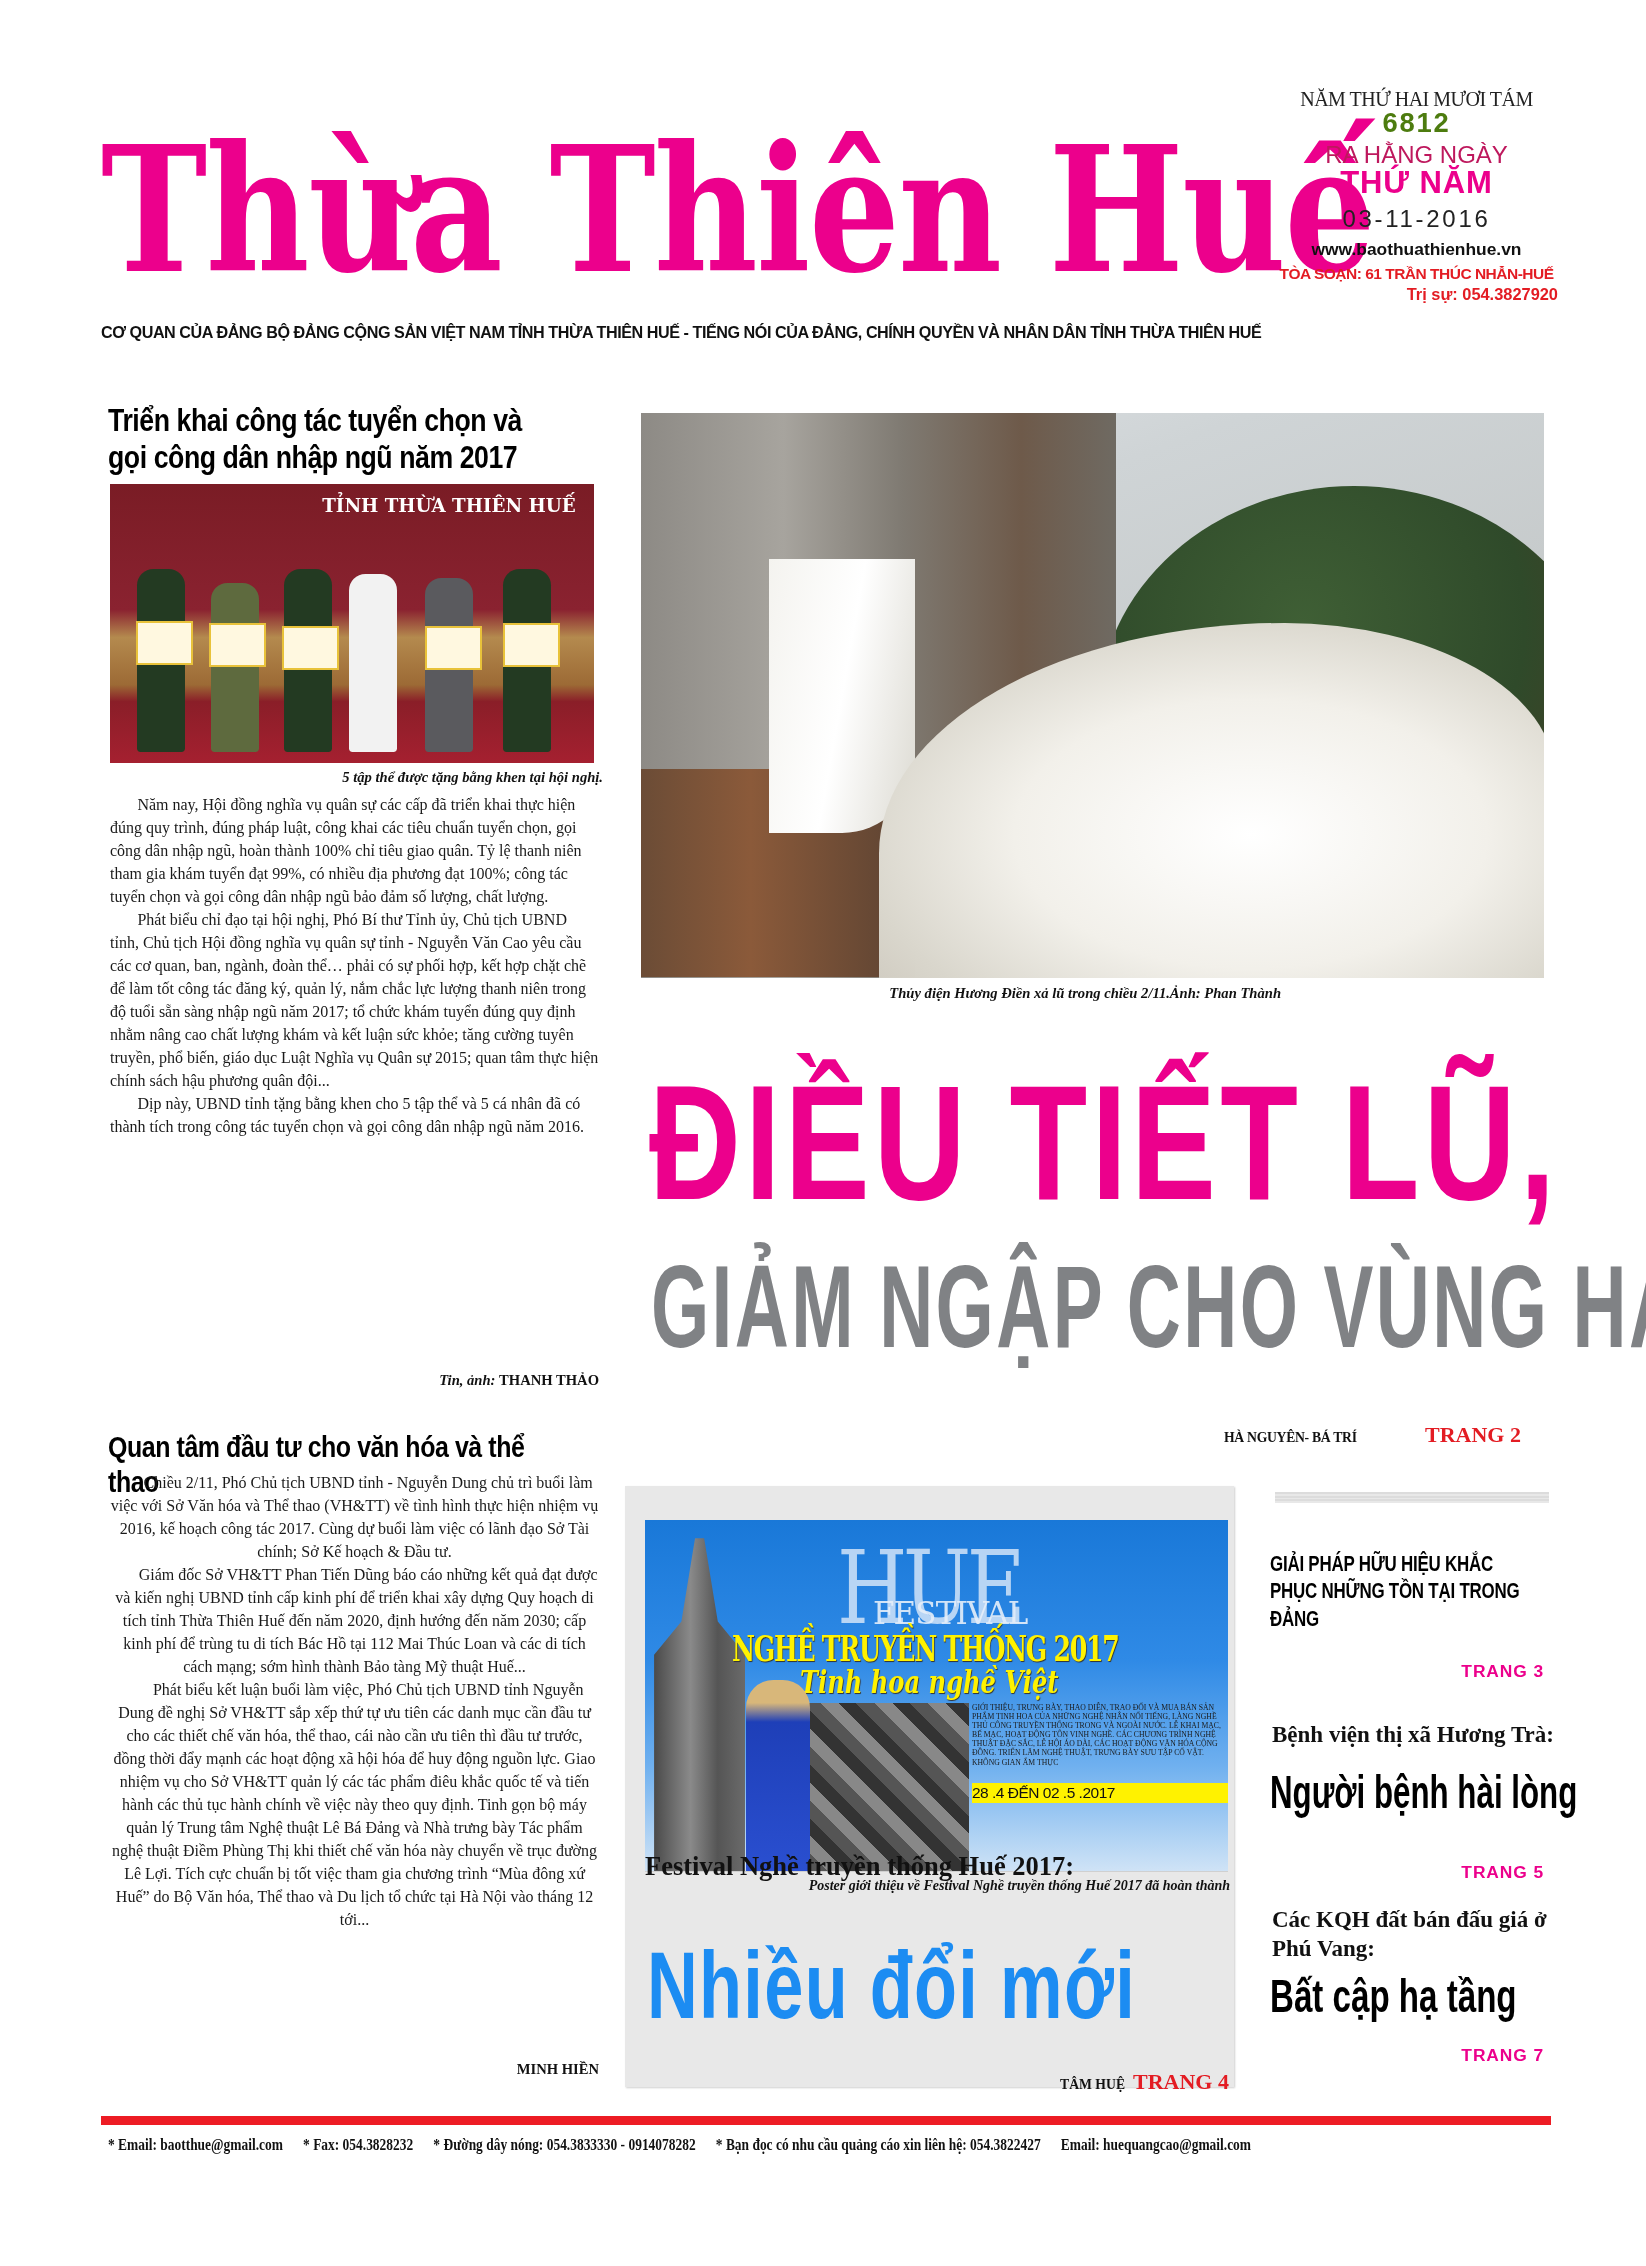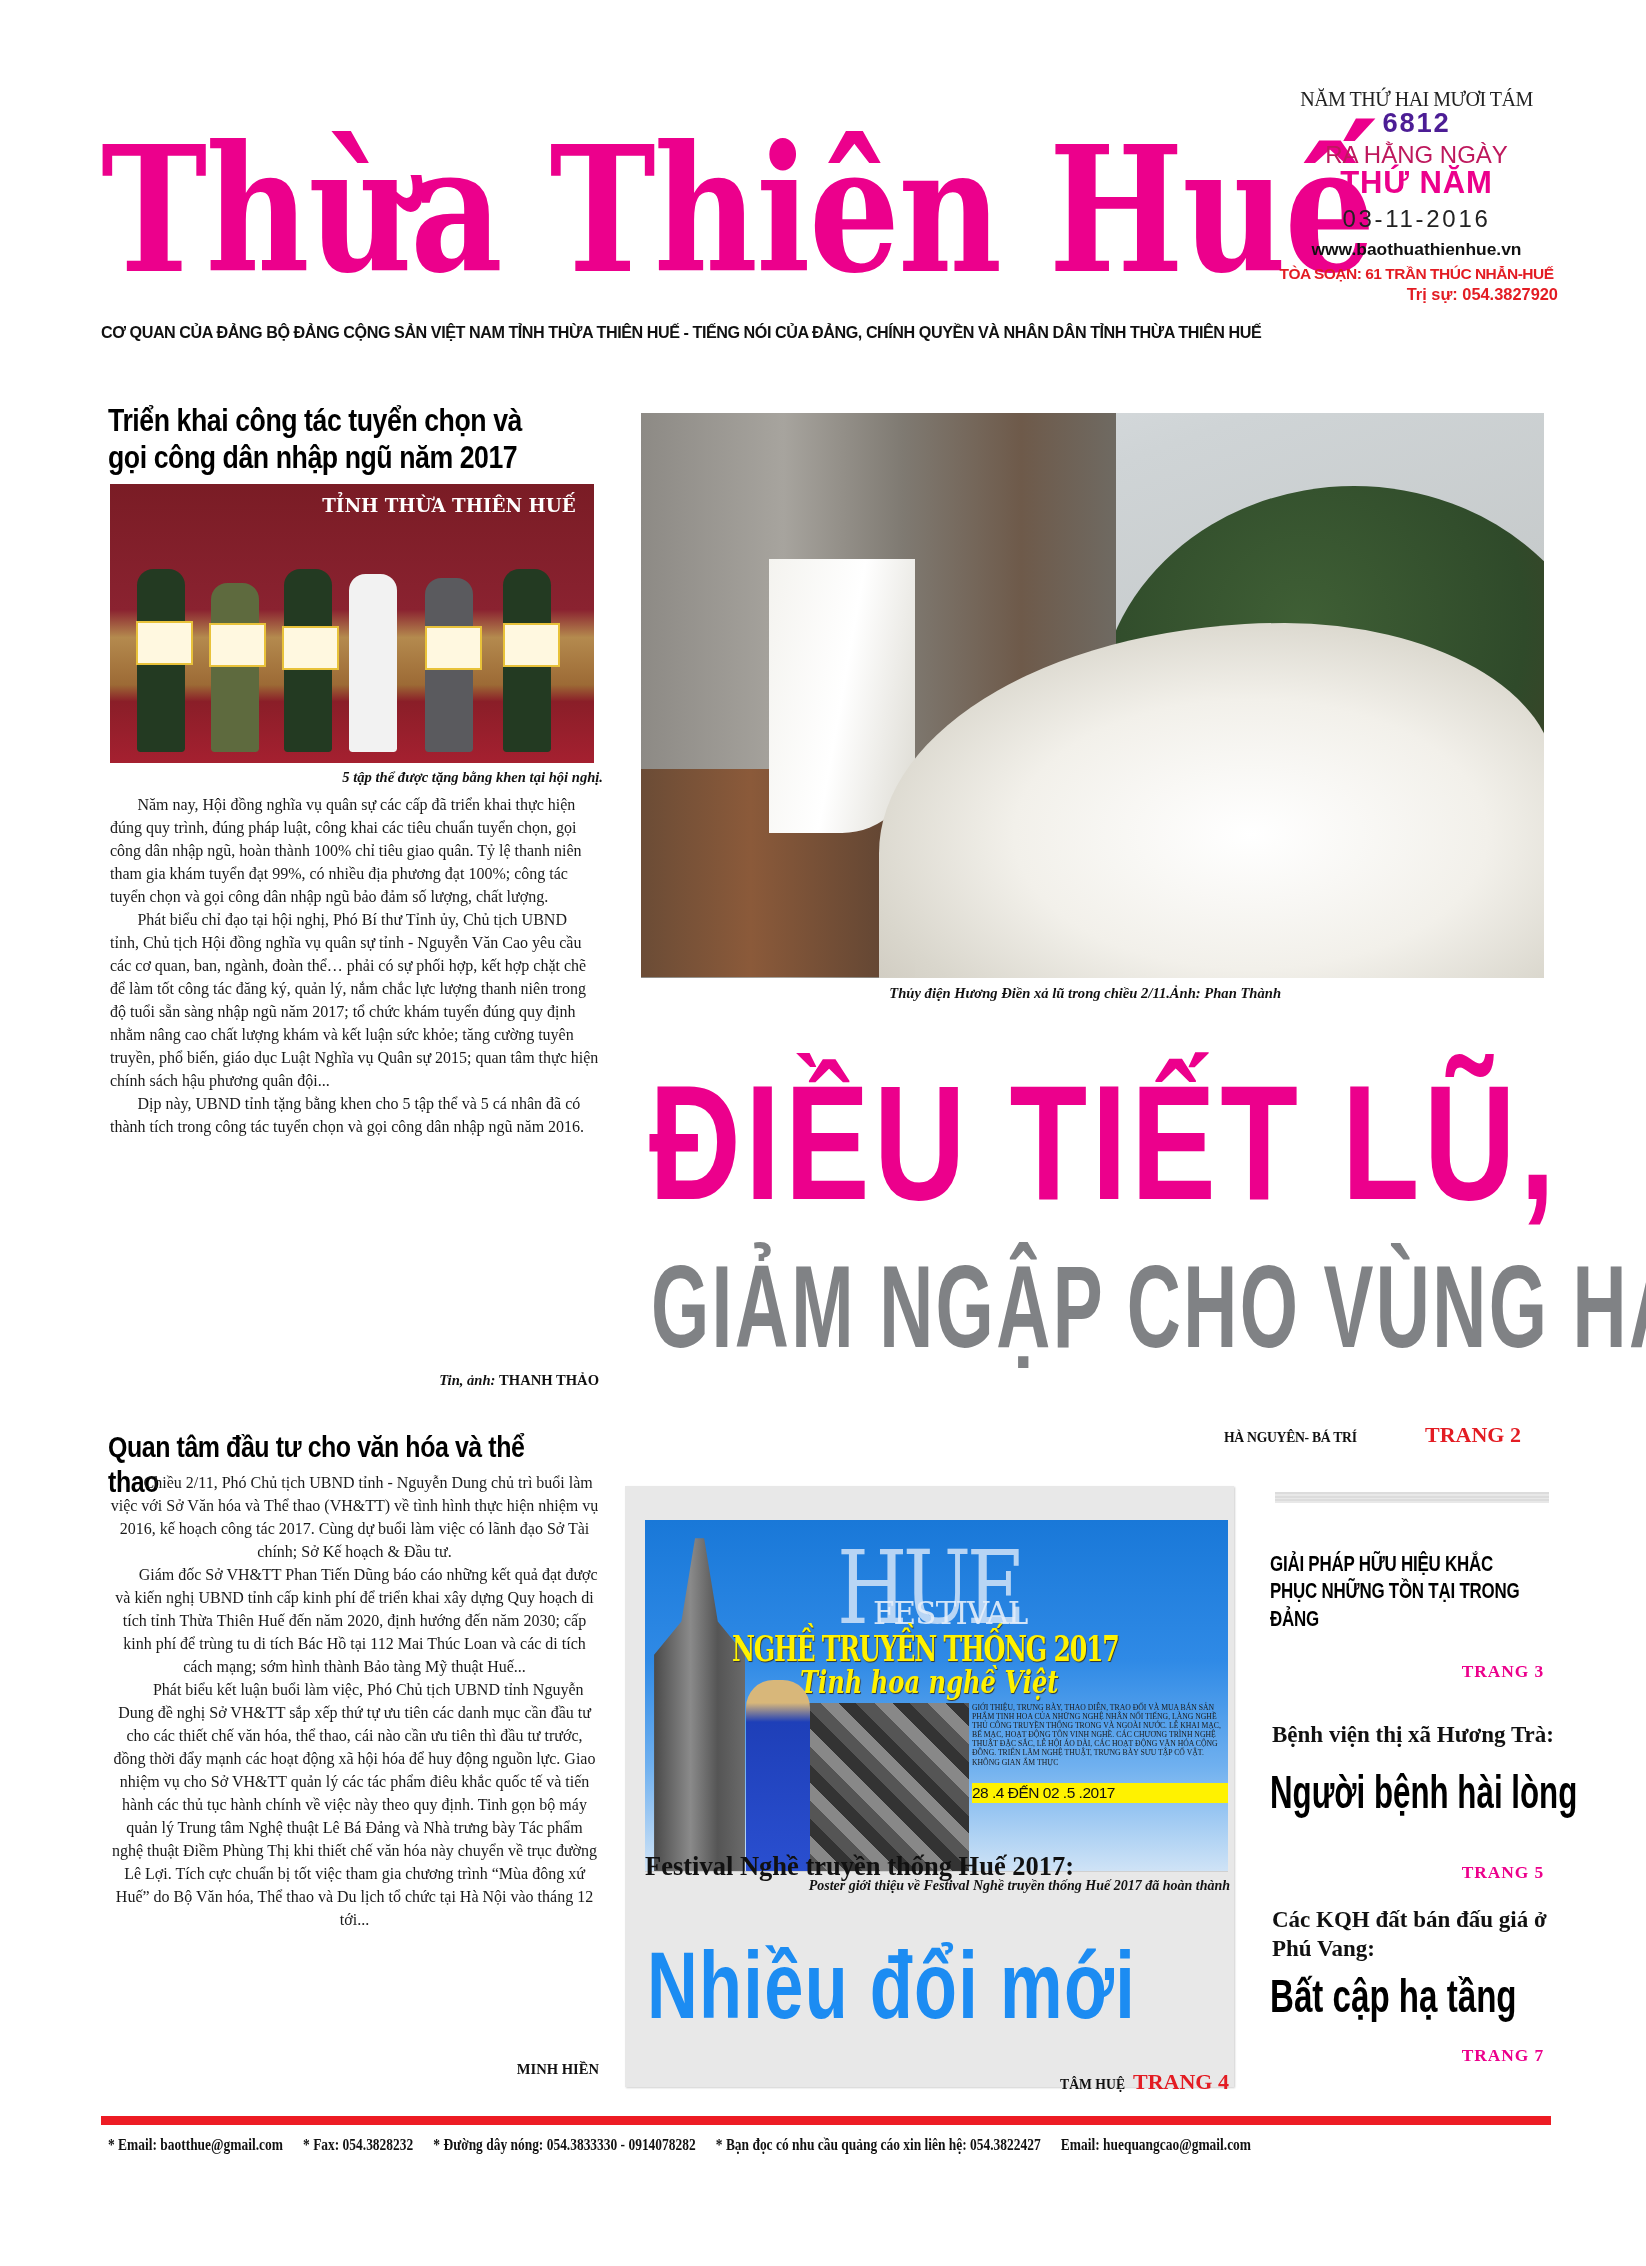--- a/index.html
+++ b/index.html
@@ -4,21 +4,21 @@
 <style>
   html, body { margin: 0; padding: 0; background: #ffffff; }
   body { width: 1647px; height: 2267px; position: relative; overflow: hidden; font-family: "Liberation Serif", serif; color: #111; }
   .abs { position: absolute; }
 
   
   .masthead-title { left: 101px; top: 101px; width: 1142px; height: 219px; color: #ec008c; font-family: "DejaVu Serif", serif; font-weight: bold; font-size: 174px; line-height: 219px; transform: scaleX(0.82); transform-origin: left center; white-space: nowrap; letter-spacing: -1.8px; }
   .tagline { left: 101px; top: 322px; width: 1188px; font-family: "Liberation Sans", sans-serif; font-weight: bold; font-size: 17.4px; letter-spacing: -0.5px; transform: scaleX(0.93); transform-origin: left center; white-space: nowrap; color: #111; }
   .issue-box { left: 1275px; top: 88px; width: 283px; text-align: center; }
   .issue-year { font-size: 20px; font-family: "Liberation Serif", serif; color: #222; letter-spacing: -0.5px; }
-  .issue-num { font-family: "Liberation Sans", sans-serif; font-weight: bold; font-size: 27.4px; color: #4c1d95; margin-top: -3.7px; letter-spacing: 1.8px; }
+  .issue-num { font-family: "Liberation Sans", sans-serif; font-weight: bold; font-size: 27.4px; color: #4d7c0f; margin-top: -3.7px; letter-spacing: 1.8px; }
   .issue-freq { font-family: "Liberation Sans", sans-serif; font-size: 24px; color: #be185d; margin-top: 1.8px; }
   .issue-day { font-family: "Liberation Sans", sans-serif; font-weight: 900; font-size: 31px; color: #ec008c; margin-top: -3.7px; letter-spacing: 0.9px; }
   .issue-date { font-family: "Liberation Sans", sans-serif; font-size: 24px; color: #222; letter-spacing: 2.7px; margin-top: 3.7px; }
   .issue-web { font-family: "Liberation Sans", sans-serif; font-weight: bold; font-size: 17.4px; color: #111; margin-top: 5.5px; }
   .issue-addr { font-family: "Liberation Sans", sans-serif; font-weight: bold; font-size: 15.5px; color: #e31c23; margin-top: 5.5px; letter-spacing: -0.5px; }
   .issue-phone { font-family: "Liberation Sans", sans-serif; font-weight: bold; font-size: 16.4px; color: #e31c23; margin-top: 1.8px; text-align: right; }
 
   
   .headline-cond { font-family: "Liberation Sans", sans-serif; font-weight: bold; color: #000; transform-origin: left top; letter-spacing: -0.5px; }
   .art1-title { left: 108px; top: 402px; width: 512px; font-size: 31px; line-height: 37px; transform: scaleX(0.86); }
@@ -67,21 +67,21 @@
   .poster-collage { position: absolute; left: 164px; top: 183px; width: 160px; height: 168px; background: repeating-linear-gradient(45deg, #555 0 12.8px, #888 12.8px 25.6px, #333 25.6px 38px); filter: grayscale(1); }
   .fest-caption { left: 645px; top: 1878px; width: 585px; font-size: 14px; }
   .fest-kicker { left: 645px; top: 1851px; width: 585px; font-family: "Liberation Serif", serif; font-weight: bold; font-size: 26.5px; color: #111; }
   .fest-headline { left: 647px; top: 1935px; width: 585px; height: 101px; font-family: "Liberation Sans", sans-serif; font-weight: 900; font-size: 95px; line-height: 101px; color: #1c8cf2; white-space: nowrap; transform: scaleX(0.74); transform-origin: left center; letter-spacing: 1.8px; }
   .fest-byline { left: 1060px; top: 2077px; font-family: "Liberation Serif", serif; font-weight: bold; font-size: 13.7px; }
   .fest-page { left: 1133px; top: 2069px; font-family: "Liberation Serif", serif; font-weight: bold; font-size: 22px; color: #e31c23; }
 
   
   .rc-bar { left: 1275px; top: 1492px; width: 274px; height: 11px; background: repeating-linear-gradient(180deg, #dcdcdc 0 1.8px, #e8e8e8 1.8px 3.7px); }
   .rc-h1 { left: 1270px; top: 1550px; width: 338px; font-family: "Liberation Sans", sans-serif; font-weight: bold; font-size: 22px; line-height: 27.4px; color: #000; transform: scaleX(0.77); transform-origin: left top; letter-spacing: -0.3px; }
-  .rc-page { font-family: Liberation Serif, serif; font-weight: 900; font-size: 17.4px; color: #ec008c; text-align: right; letter-spacing: 0.9px; }
+  .rc-page { font-family: Liberation Sans, sans-serif; font-weight: 900; font-size: 17.4px; color: #ec008c; text-align: right; letter-spacing: 0.9px; }
   .rc-p3 { left: 1334px; top: 1661px; width: 210px; }
   .rc-kicker { font-family: "Liberation Serif", serif; font-weight: bold; font-size: 23px; color: #111; }
   .rc-k2 { left: 1272px; top: 1722px; width: 292px; }
   .rc-big { font-family: "Liberation Sans", sans-serif; font-weight: bold; color: #000; white-space: nowrap; transform-origin: left top; }
   .rc-b2 { left: 1270px; top: 1765px; font-size: 46px; line-height: 55px; transform: scaleX(0.68); }
   .rc-p5 { left: 1334px; top: 1862px; width: 210px; }
   .rc-k3 { left: 1272px; top: 1905px; width: 292px; line-height: 29px; }
   .rc-b3 { left: 1270px; top: 1969px; font-size: 46px; line-height: 55px; transform: scaleX(0.72); }
   .rc-p7 { left: 1334px; top: 2045px; width: 210px; }
 

